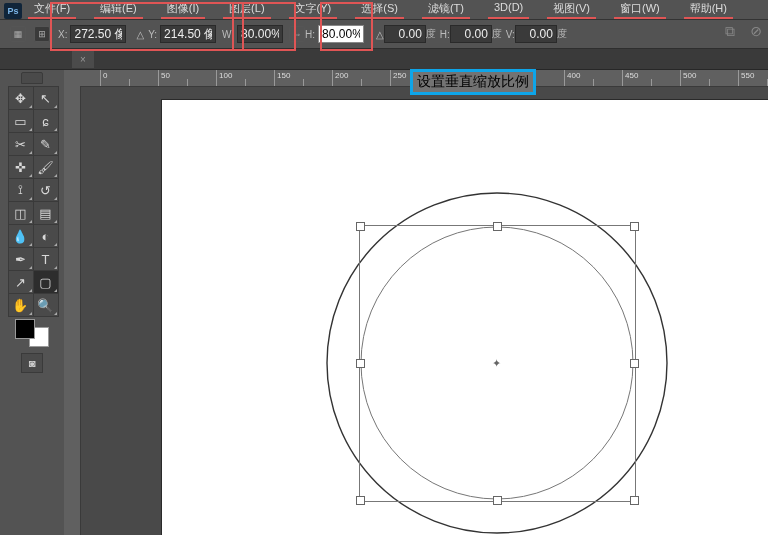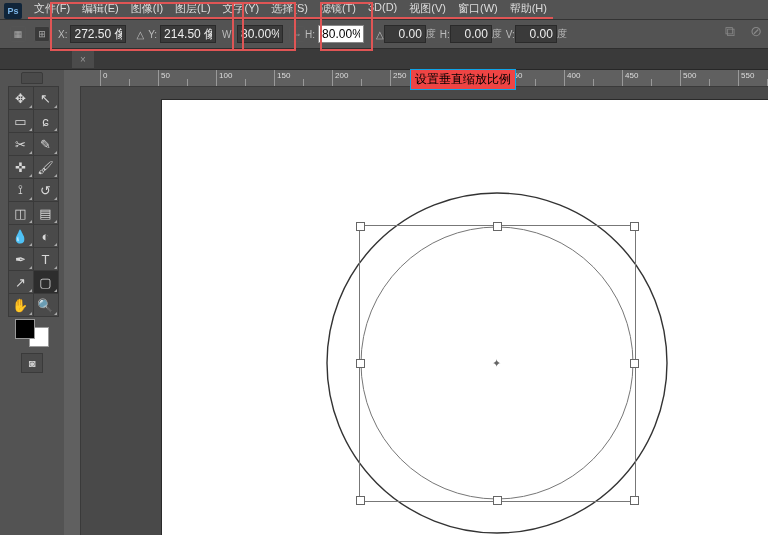--- a/index.html
+++ b/index.html
@@ -1,19 +1,19 @@
 <!DOCTYPE html>
 <html><head>
 <meta charset="utf-8">
 <style>
 html,body{margin:0;padding:0;width:768px;height:535px;background:#535353;font-family:Tahoma,"Microsoft YaHei",sans-serif;font-size:11px;color:#ddd;overflow:hidden}
 .app{display:flex;flex-direction:column;width:100%;height:100%}
 .menubar{display:flex;align-items:flex-end;height:19px;background:#535353;border-bottom:1px solid #333;padding:0 4px}
 .ps-logo{width:18px;height:16px;background:#10253a;color:#7bb5e8;display:flex;align-items:center;justify-content:center;font-weight:bold;font-size:9px;border-radius:2px;margin-right:6px}
-.menus{display:flex;gap:0}
+.menus{display:flex;gap:18px}
 .menu-item{padding:2px 6px 1px;cursor:default;border-bottom:2px solid #e05555}
 .opts{display:flex;align-items:center;height:28px;background:#535353;border-bottom:1px solid #2e2e2e;padding:0 4px;position:relative}
 .hilite-a{position:absolute;top:-18px;border:2px solid #e05555;pointer-events:none}
 .hilite-a.h1{left:50px;width:190px;height:45px}
 .hilite-a.h2{left:232px;width:60px;height:45px}
 .hilite-a.h3{left:320px;width:49px;height:45px}
 .o-seg{display:flex;align-items:center;gap:3px;margin-right:6px}
 .o-lbl{color:#bbb;font-size:10px}
 .o-inp{background:#3a3a3a;border:1px solid #2a2a2a;color:#eee;font-size:12px;height:16px;padding:0 3px;text-align:right}
 .o-inp.w48{width:48px}
@@ -25,21 +25,21 @@
 .sharebar span{width:16px;height:16px;display:flex;align-items:center;justify-content:center;font-size:14px}
 .tabbar{display:flex;align-items:center;height:20px;background:#3a3a3a;border-bottom:1px solid #272727;padding-left:72px}
 .doctab{background:#4b4b4b;color:#ddd;font-size:10px;padding:3px 8px;display:flex;align-items:center;gap:6px}
 .doctab .x{color:#999;font-size:10px}
 .ruler-h{position:absolute;top:0;left:16px;right:0;height:16px;background:#606060;border-bottom:1px solid #3a3a3a}
 .ruler-v{position:absolute;top:0;left:0;bottom:0;width:16px;background:#606060;border-right:1px solid #3a3a3a}
 .ruler-h .ticks{position:relative;height:100%}
 .tick{position:absolute;top:0;height:16px;border-left:1px solid #999}
 .tick.major::after{content:attr(data-v);position:absolute;top:1px;left:2px;font-size:8px;color:#ddd}
 .tick.mid{height:7px;top:9px}
-.tooltip{position:absolute;top:-1px;left:330px;background:#ef4444;color:#000;border:1px solid #0ea5e9;font-size:12px;padding:1px 4px;z-index:20}
+.tooltip{position:absolute;top:-1px;left:330px;background:#737373;color:#000;border:3px solid #0ea5e9;font-size:14px;padding:1px 4px;z-index:20}
 .workwrap{flex:1;display:flex;position:relative}
 .toolcol{width:64px;background:#535353;display:flex;flex-direction:column;align-items:center;padding-top:2px;gap:0}
 .tool-tab{width:20px;height:10px;background:#4a4a4a;border:1px solid #3a3a3a;border-radius:2px 2px 0 0;margin-bottom:2px}
 .toolgrid{display:grid;grid-template-columns:24px 24px;grid-auto-rows:22px;gap:1px}
 .tool{width:24px;height:22px;display:flex;align-items:center;justify-content:center;color:#d8d8d8;font-size:13px;background:#4a4a4a;border:1px solid #3a3a3a;position:relative}
 .tool.sel{background:#2d2d2d}
 .tool .tri{position:absolute;right:1px;bottom:1px;width:0;height:0;border-left:3px solid transparent;border-bottom:3px solid #aaa}
 .swatches{margin-top:4px;position:relative;width:34px;height:28px}
 .sw{position:absolute;width:18px;height:18px;border:1px solid #999}
 .sw.fg{background:#000;left:0;top:0;z-index:2}

